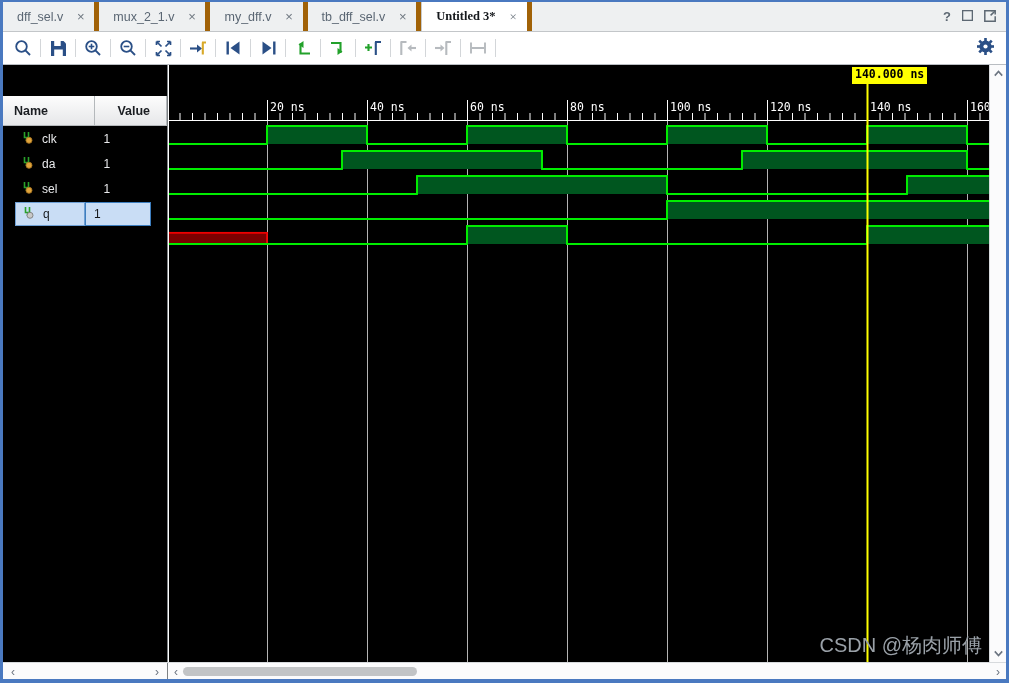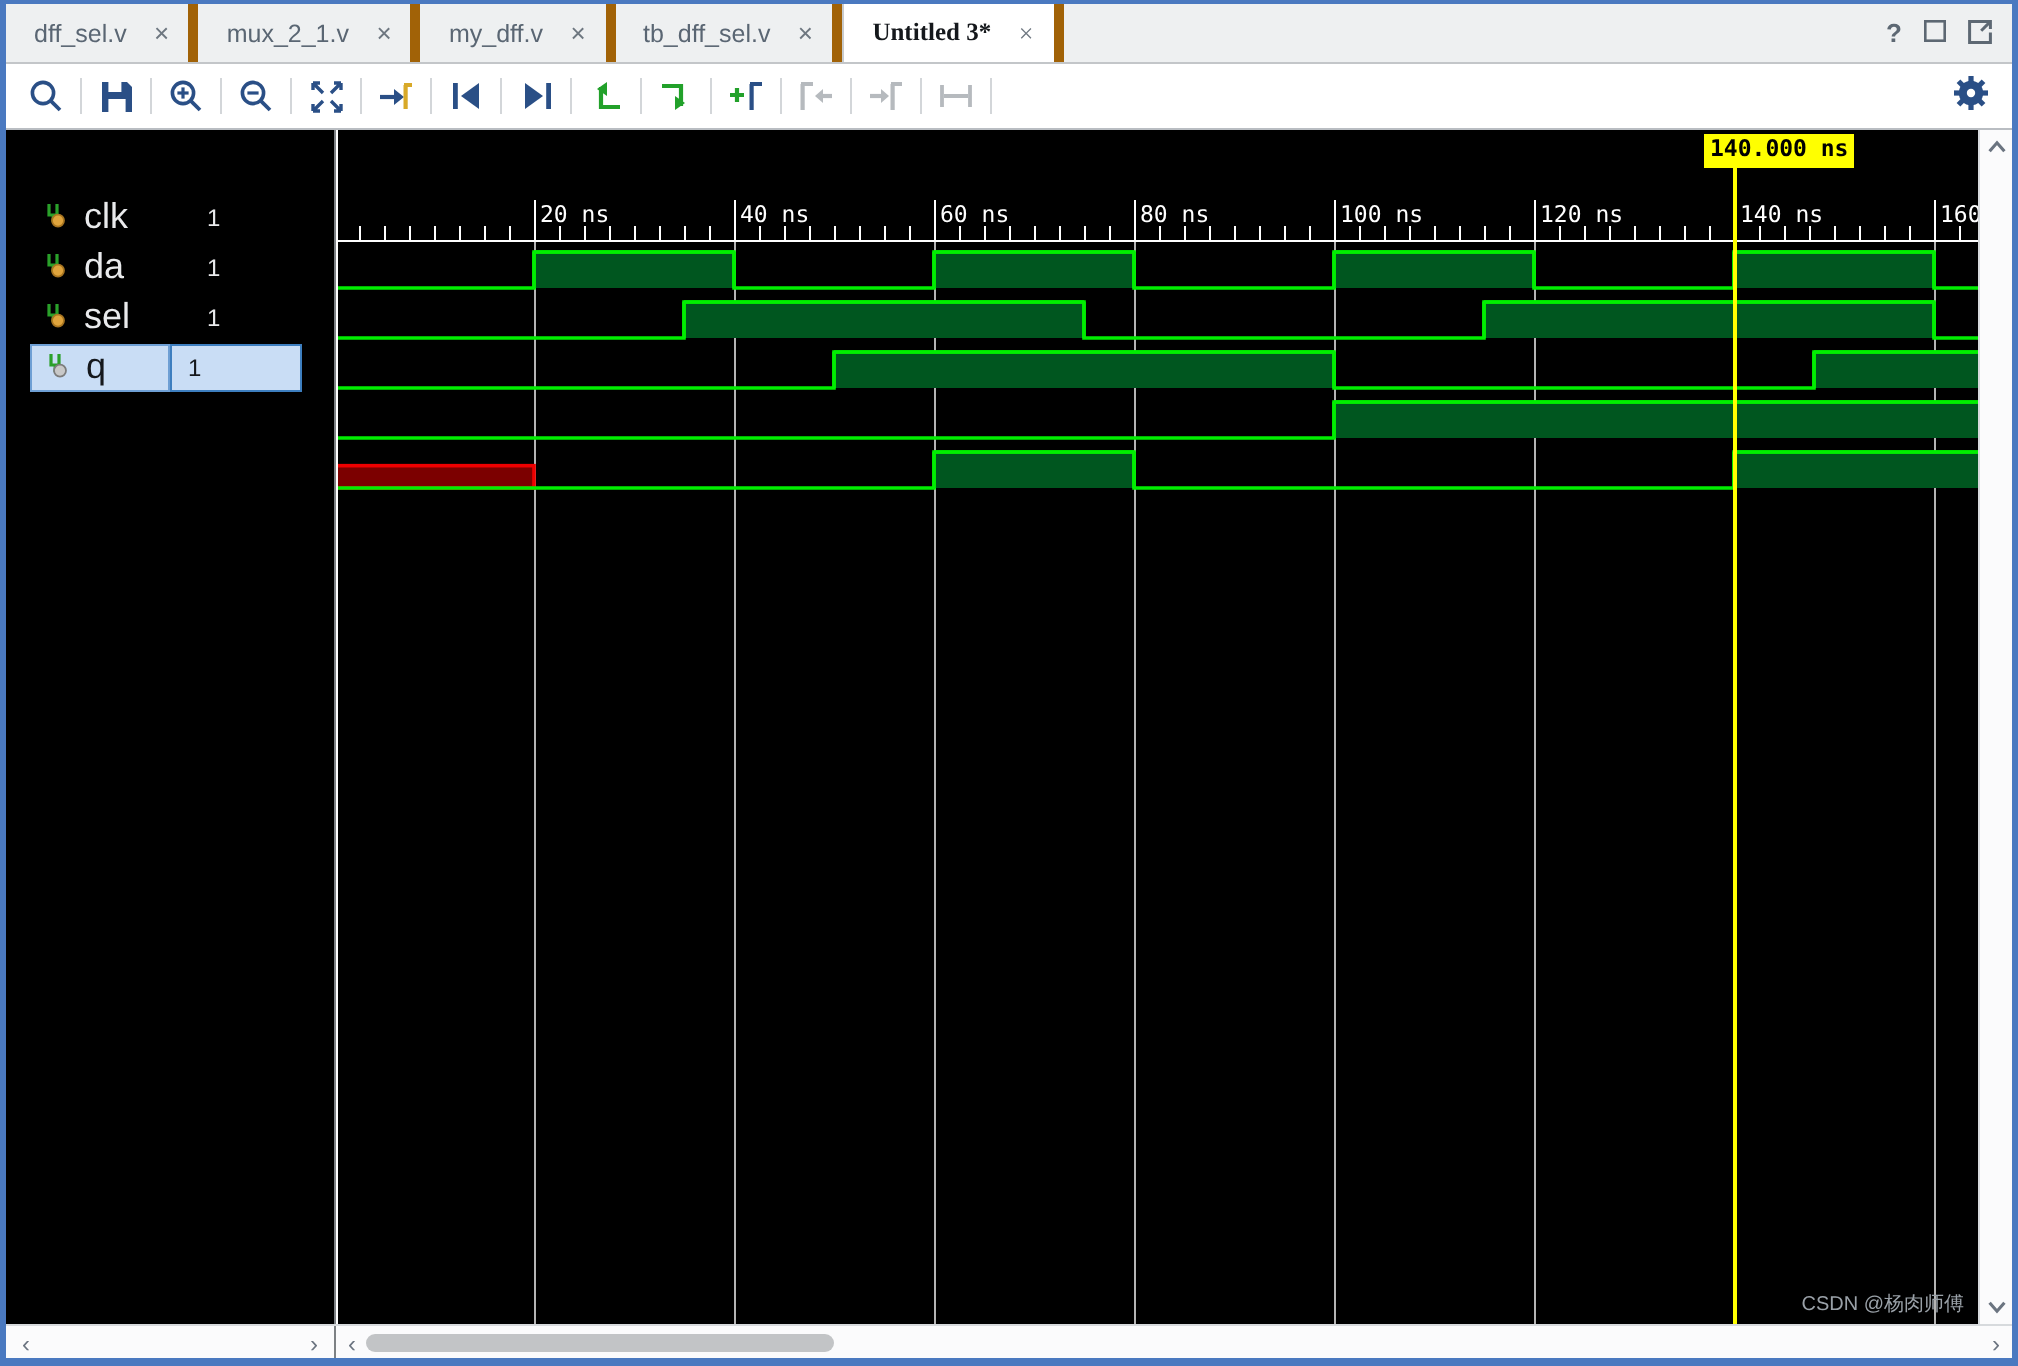--- a/index.html
+++ b/index.html
@@ -117,21 +117,21 @@
   .sig-rows { position: relative; }
   .sig-row {
     height: 25px;
     display: flex; align-items: center;
     position: relative;
   }
   .sig-name {
     width: 93px; height: 25px;
     display: flex; align-items: center;
     padding-left: 20px;
-    color: #e9eaec; font-size: 18px;
+    color: #e9eaec; font-size: 12px;
     cursor: pointer;
   }
   .sig-row.selected .sig-name {
     background: #c9ddf5;
     color: #15181c;
     width: 70px;
     margin-left: 12px;
     padding-left: 8px;
     border: 1px solid #6e9fd4;
     height: 24px;
@@ -212,21 +212,21 @@
   .hs-thumb {
     height: 9px; background: #c2c4c6; border-radius: 5px;
     cursor: pointer;
   }
   .hs-track { flex: 1; height: 17px; display: flex; align-items: center; padding: 0 3px; }
 
   .watermark {
     position: absolute;
     right: 24px; bottom: 20px;
     color: #9aa1a8;
-    font-size: 10px;
+    font-size: 20px;
     white-space: nowrap;
     pointer-events: none;
   }
 </style>
 </head>
 <body>
 
 <div id="app">
   <div id="inner">
 
@@ -392,20 +392,24 @@
             </g>
             <circle cx="8.5" cy="8.5" r="2.1" fill="#ffffff"></circle>
           </svg>
       </div>
     </div>
 
     <div class="main">
 
       <div class="np">
         <div class="np-topgap"></div>
+        <div class="np-head">
+          <div class="np-head-cell np-head-name">Name</div>
+          <div class="np-head-cell np-head-value">Value</div>
+        </div>
         <div class="sig-rows">
 
           <div class="sig-row">
             <div class="sig-name">
               <span class="sig-icon">
                 <svg width="13" height="13" viewBox="0 0 13 13">
                     <path d="M1.5 1 V6.5 H5.5 V1" stroke="#2aa02a" stroke-width="1.6" fill="none"></path>
                     <path d="M3.5 6 V10" stroke="#2aa02a" stroke-width="1.4"></path>
                     <circle cx="6" cy="9.3" r="3" fill="#e0a43c" stroke="#a87520" stroke-width="0.9"></circle>
                   </svg>

